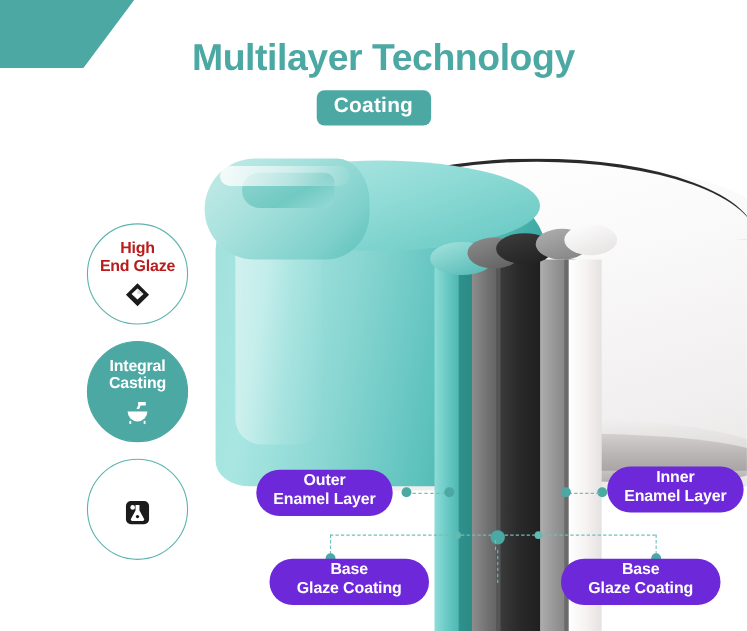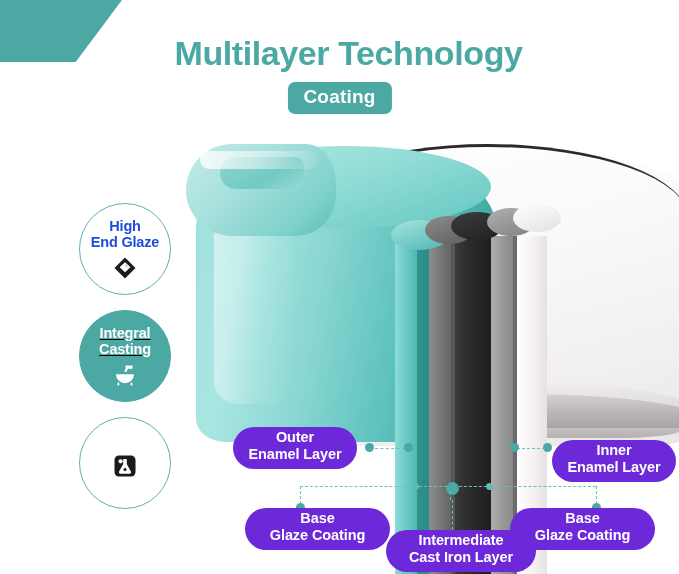--- a/index.html
+++ b/index.html
@@ -201,30 +201,29 @@
     justify-content: center;
     text-align: center;
   }
   .badge-outline {
     background: #ffffff;
     border: 1.6px solid #5CB3AE;
   }
   .badge-filled {
     background: #4BA8A3;
     border: 1.6px solid #4BA8A3;
-    text-decoration: underline;
   }
   .badge-label {
     font-size: 14.5px;
     font-weight: 700;
     line-height: 16px;
     letter-spacing: -0.2px;
     white-space: pre-line;
   }
-  .badge-outline .badge-label { color: #1d4ed8; }
+  .badge-outline .badge-label { color: #b91c1c; }
   .badge-filled  .badge-label { color: #ffffff; }
   .badge-icon {
     margin-top: 6px;
     width: 24px;
     height: 24px;
     display: flex;
     align-items: center;
     justify-content: center;
   }
 
@@ -374,21 +373,21 @@
   </div>
 
   <div class="pill" style="left:233px; top:427px; width:124px; height:42px;">
     <span>Outer
 Enamel Layer</span>
   </div>
   <div class="dot" style="left:365px; top:443px;"></div>
   <div class="conn-h" style="left:375px; top:448px; width:30px;"></div>
   <div class="dot" style="left:404px; top:443px;"></div>
 
-  <div class="pill" style="left:552px; top:440px; width:124px; height:42px;">
+  <div class="pill" style="left:552px; top:424px; width:124px; height:42px;">
     <span>Inner
 Enamel Layer</span>
   </div>
   <div class="dot" style="left:543px; top:443px;"></div>
   <div class="conn-h" style="left:517px; top:448px; width:28px;"></div>
   <div class="dot" style="left:510px; top:443px;"></div>
 
   <div class="conn-h" style="left:300px; top:486px; width:296px;"></div>
   <div class="dot-sm" style="left:412px; top:483px;"></div>
   <div class="dot-sm" style="left:486px; top:483px;"></div>
@@ -402,18 +401,14 @@
 
   <div class="conn-v" style="left:596px; top:486px; height:18px;"></div>
   <div class="dot" style="left:592px; top:503px;"></div>
   <div class="pill" style="left:510px; top:508px; width:145px; height:42px;">
     <span>Base
 Glaze Coating</span>
   </div>
 
   <div class="pin" style="left:446px; top:482px;"></div>
   <div class="conn-v" style="left:452px; top:500px; height:30px;"></div>
-  <div class="pill" style="left:386px; top:530px; width:150px; height:42px;">
-    <span>Intermediate
-Cast Iron Layer</span>
-  </div>
 
 </div>
 
 </body></html>

